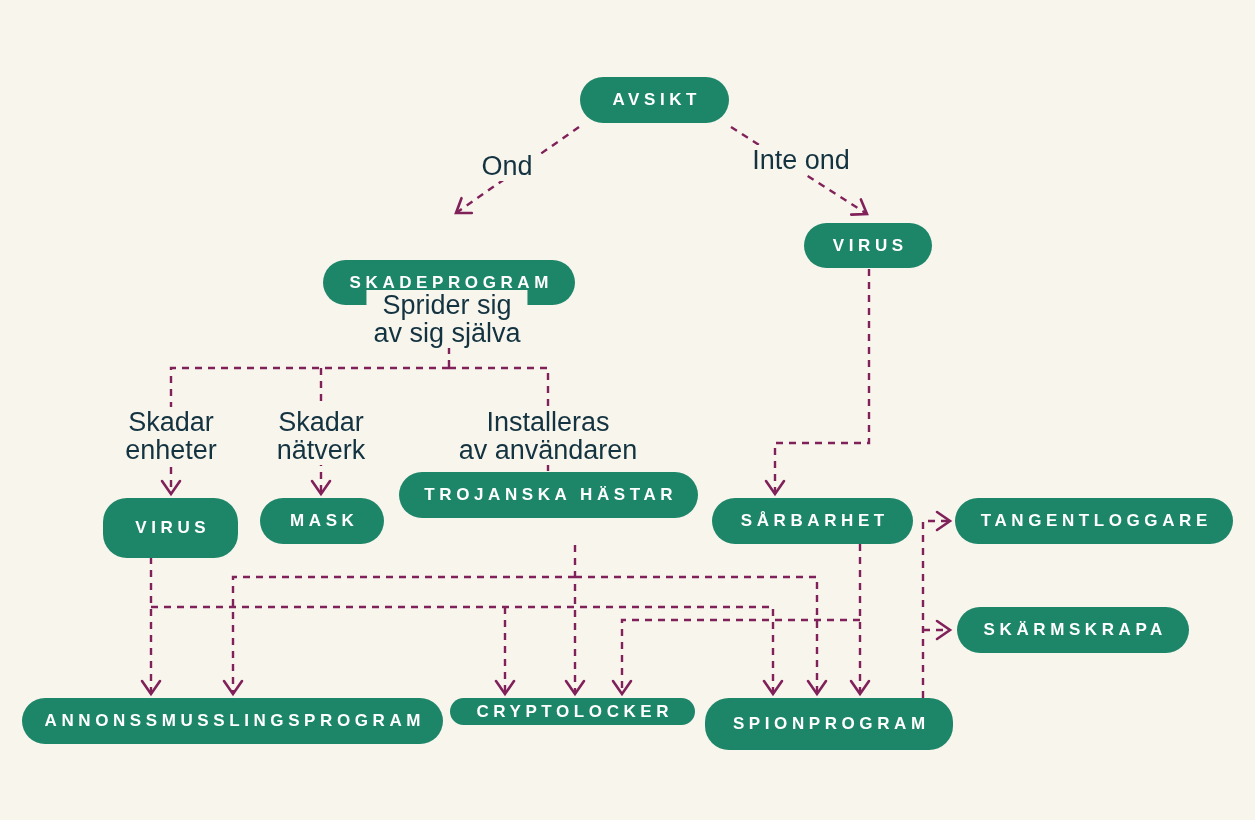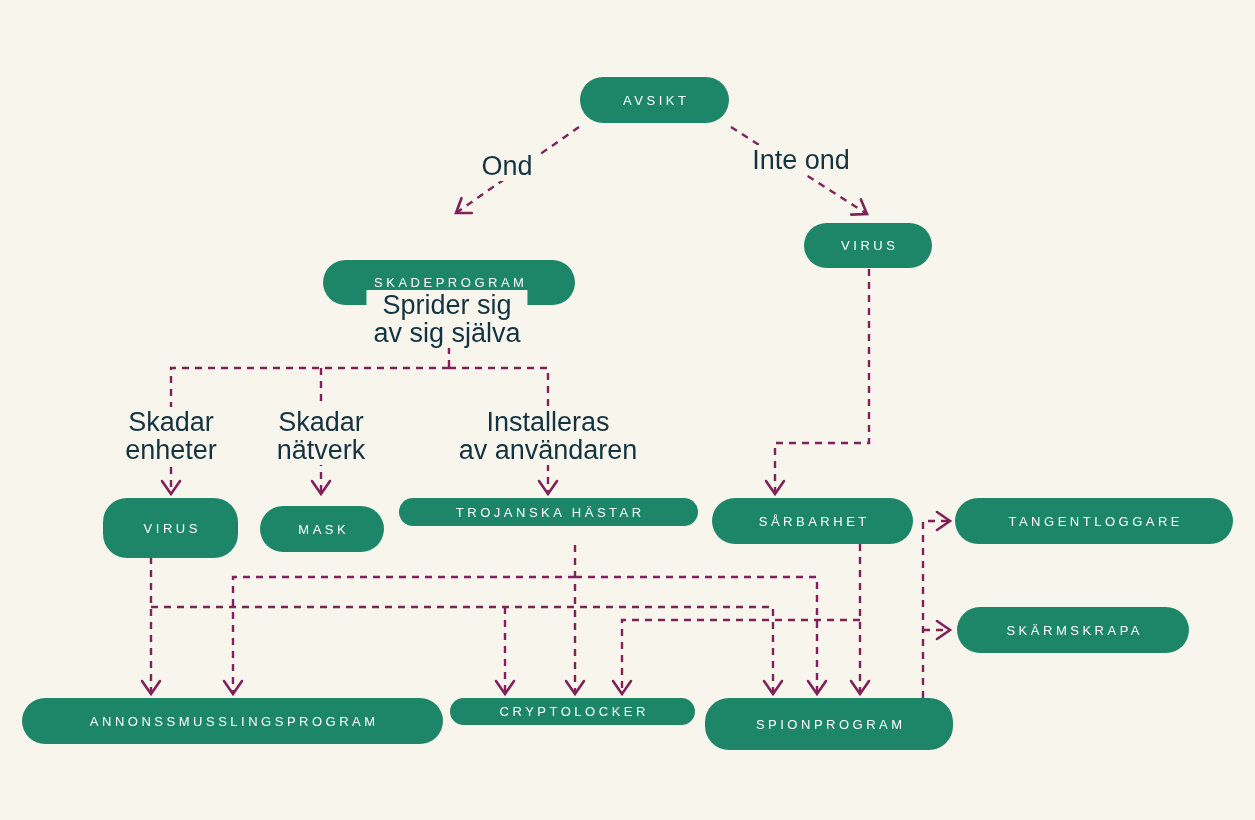--- a/index.html
+++ b/index.html
@@ -16,22 +16,22 @@
     width:1255px;height:820px;
     background:var(--bg);
     overflow:hidden;
   }
   svg.edges{position:absolute;left:0;top:0;}
   .node{
     position:absolute;
     background:var(--green);
     border-radius:24px;
     color:#ffffff;
-    font-weight:normal;
-    font-size:13px;
+    font-weight:bold;
+    font-size:17px;
     letter-spacing:0.27em;
     text-indent:0.27em;
     display:flex;align-items:center;justify-content:center;
     white-space:nowrap;
   }
   .edge-label{
     position:absolute;
     transform:translate(-50%,-50%);
     background:var(--bg);
     color:var(--ink);
@@ -78,22 +78,22 @@
       <path d="M923 698 V521 H950" marker-end="url(#arrow)"></path>
       <path d="M923 630 H950" marker-end="url(#arrow)"></path>
     </g>
   </svg>
 
   <div class="node" style="left:580px;top:77px;width:149px;height:46px;">AVSIKT</div>
   <div class="node" style="left:323px;top:224px;width:252px;height:45px;margin-top:36px;">SKADEPROGRAM</div>
   <div class="node" style="left:804px;top:223px;width:128px;height:45px;">VIRUS</div>
 
   <div class="node" style="left:103px;top:498px;width:135px;height:60px;">VIRUS</div>
-  <div class="node" style="left:260px;top:498px;width:124px;height:46px;margin-top:8px;">MASK</div>
-  <div class="node" style="left:399px;top:498px;width:299px;height:28px;">TROJANSKA HÄSTAR</div>
+  <div class="node" style="left:260px;top:498px;width:124px;height:46px;">MASK</div>
+  <div class="node" style="left:399px;top:472px;width:299px;height:46px;">TROJANSKA HÄSTAR</div>
   <div class="node" style="left:712px;top:498px;width:201px;height:46px;">SÅRBARHET</div>
   <div class="node" style="left:955px;top:498px;width:278px;height:46px;">TANGENTLOGGARE</div>
 
   <div class="node" style="left:957px;top:607px;width:232px;height:46px;">SKÄRMSKRAPA</div>
 
   <div class="node" style="left:22px;top:698px;width:421px;height:46px;">ANNONSSMUSSLINGSPROGRAM</div>
   <div class="node" style="left:450px;top:698px;width:245px;height:27px;">CRYPTOLOCKER</div>
   <div class="node" style="left:705px;top:698px;width:248px;height:52px;">SPIONPROGRAM</div>
 
   <div class="edge-label" style="left:507px;top:166px;">Ond</div>

